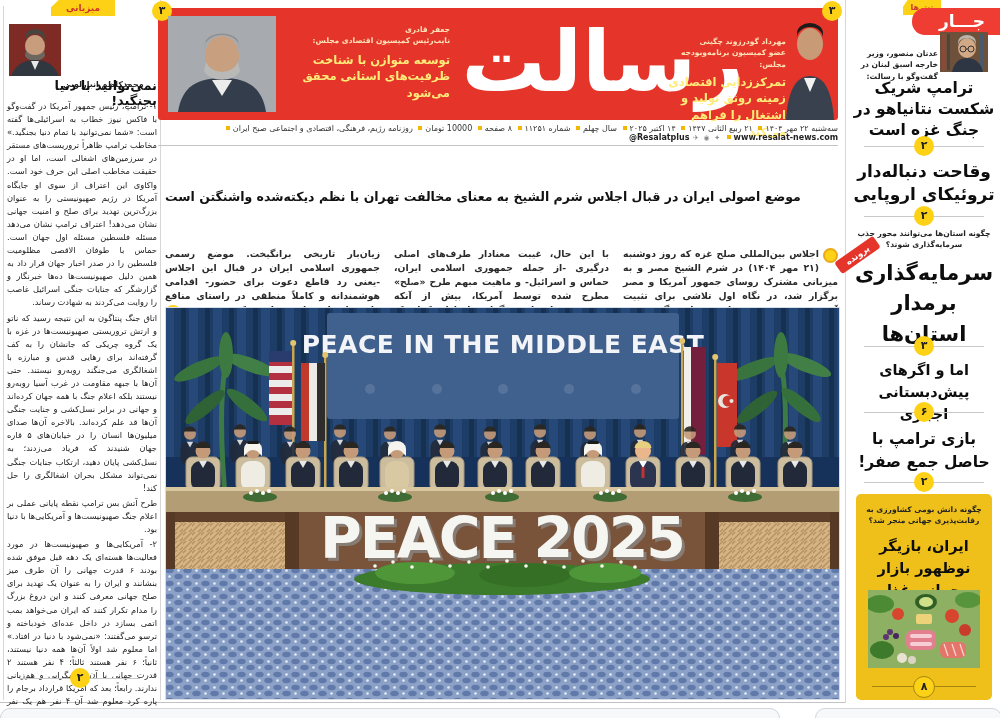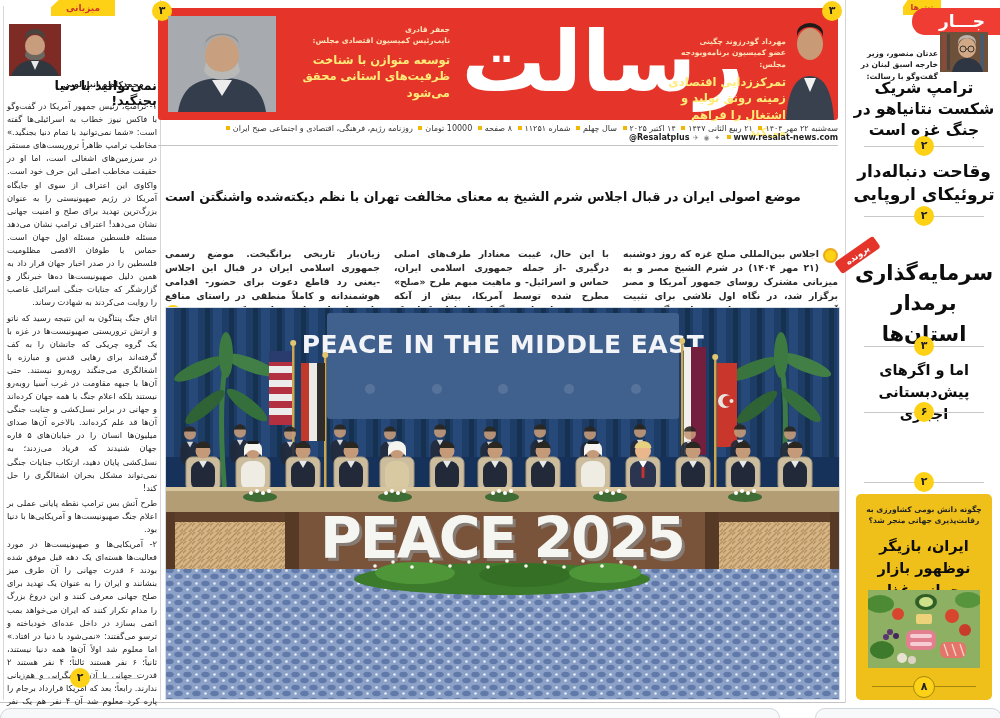--- a/index.html
+++ b/index.html
@@ -424,31 +424,33 @@
     </div>
     <div class="divider" style="left:16px;top:146px;width:120px;">
       <span class="badge">۲</span>
     </div>
 
     <div class="abs sb-title" style="left:4px;top:160px;width:144px;font-size:17px;">وقاحت دنباله‌دار تروئیکای اروپایی</div>
     <div class="divider" style="left:16px;top:216px;width:120px;">
       <span class="badge">۲</span>
     </div>
 
+    <div class="abs sb-kicker" style="left:8px;top:228px;width:136px;text-align:center;">چگونه استان‌ها می‌توانند محور جذب سرمایه‌گذاری شوند؟</div>
     <div class="ribbon" style="left:-14px;top:248px;">پرونده</div>
     <div class="abs sb-title" style="left:4px;top:258px;width:144px;font-size:21px;line-height:1.45;">سرمایه‌گذاری برمدار استان‌ها</div>
     <div class="divider" style="left:16px;top:346px;width:120px;">
       <span class="badge">۳</span>
     </div>
 
     <div class="abs sb-title" style="left:4px;top:360px;width:144px;font-size:14.5px;line-height:1.5;">اما و اگرهای پیش‌دبستانی اجباری</div>
     <div class="divider" style="left:16px;top:412px;width:120px;">
       <span class="badge">۶</span>
     </div>
 
+    <div class="abs sb-title" style="left:4px;top:428px;width:144px;font-size:15.5px;line-height:1.5;">بازی ترامپ با حاصل جمع صفر!</div>
     <div class="divider" style="left:16px;top:482px;width:120px;">
       <span class="badge">۲</span>
     </div>
 
     <div class="ybox">
       <div class="abs sb-kicker" style="left:6px;top:10px;width:124px;text-align:center;">چگونه دانش بومی کشاورزی به رقابت‌پذیری جهانی منجر شد؟</div>
       <div class="abs sb-title" style="left:4px;top:42px;width:128px;font-size:14.5px;line-height:1.5;">ایران، بازیگر نوظهور بازار جهانی غذا</div>
       <svg class="abs" style="left:12px;top:96px;" width="112" height="78">
         <rect width="112" height="78" fill="#8db063"></rect>
         <ellipse cx="12" cy="14" rx="14" ry="9" fill="#4c8a33"></ellipse>

